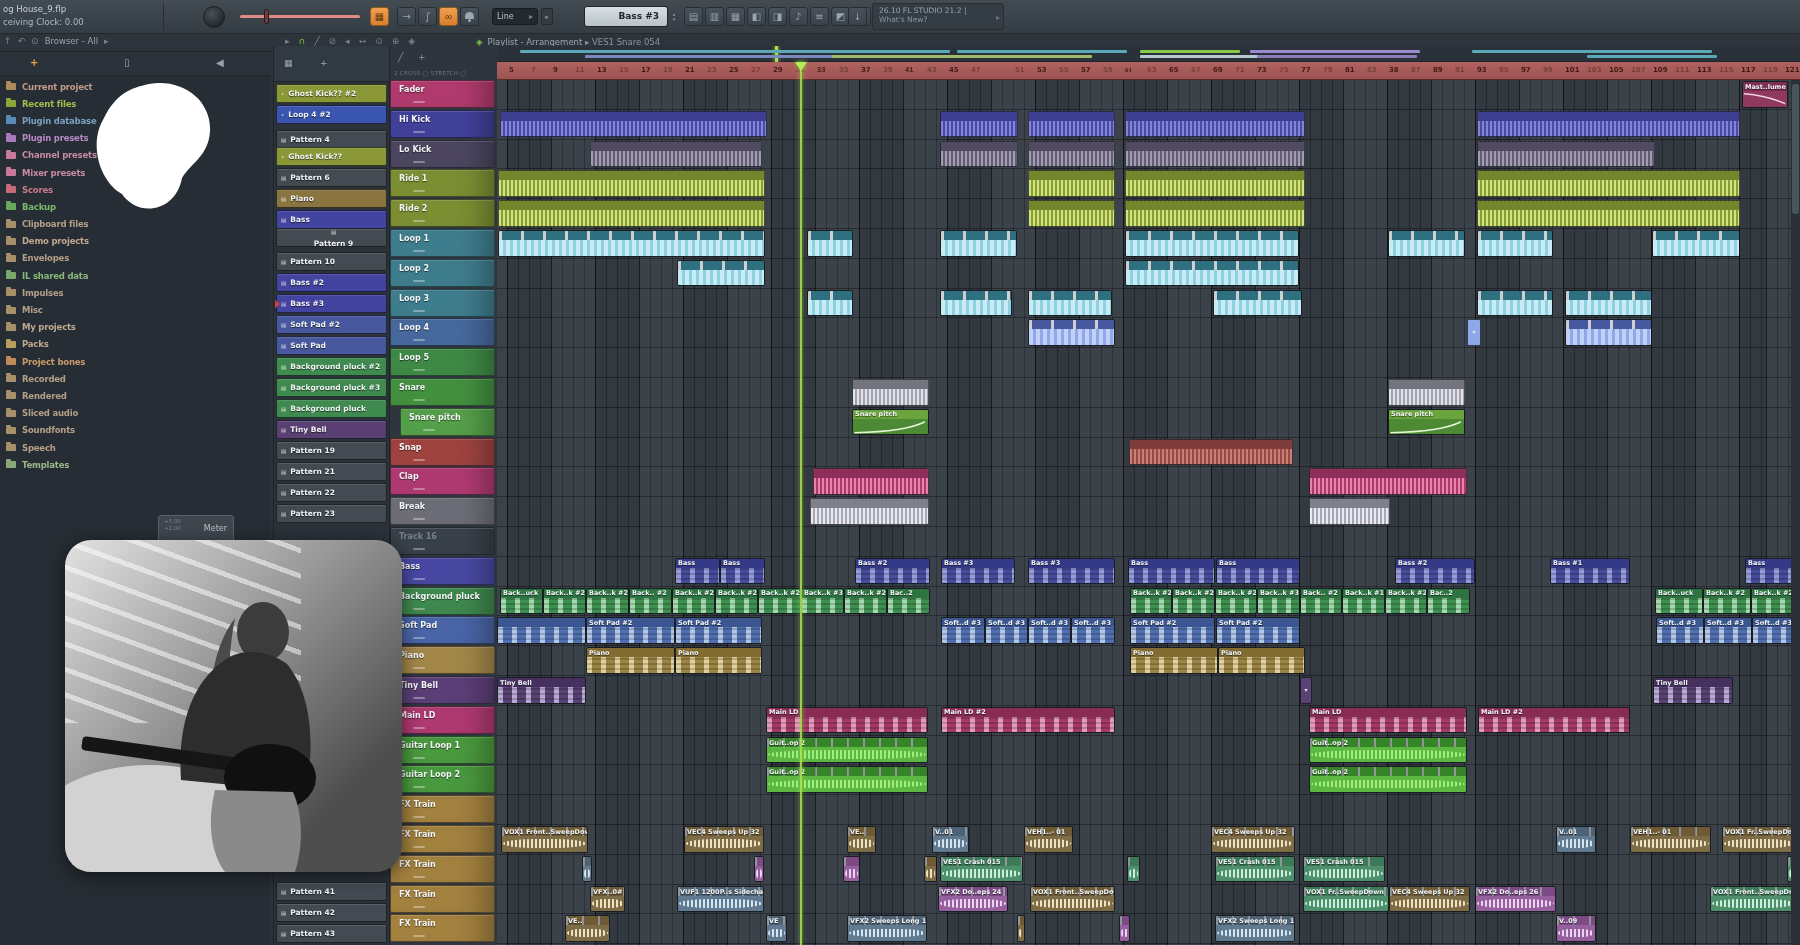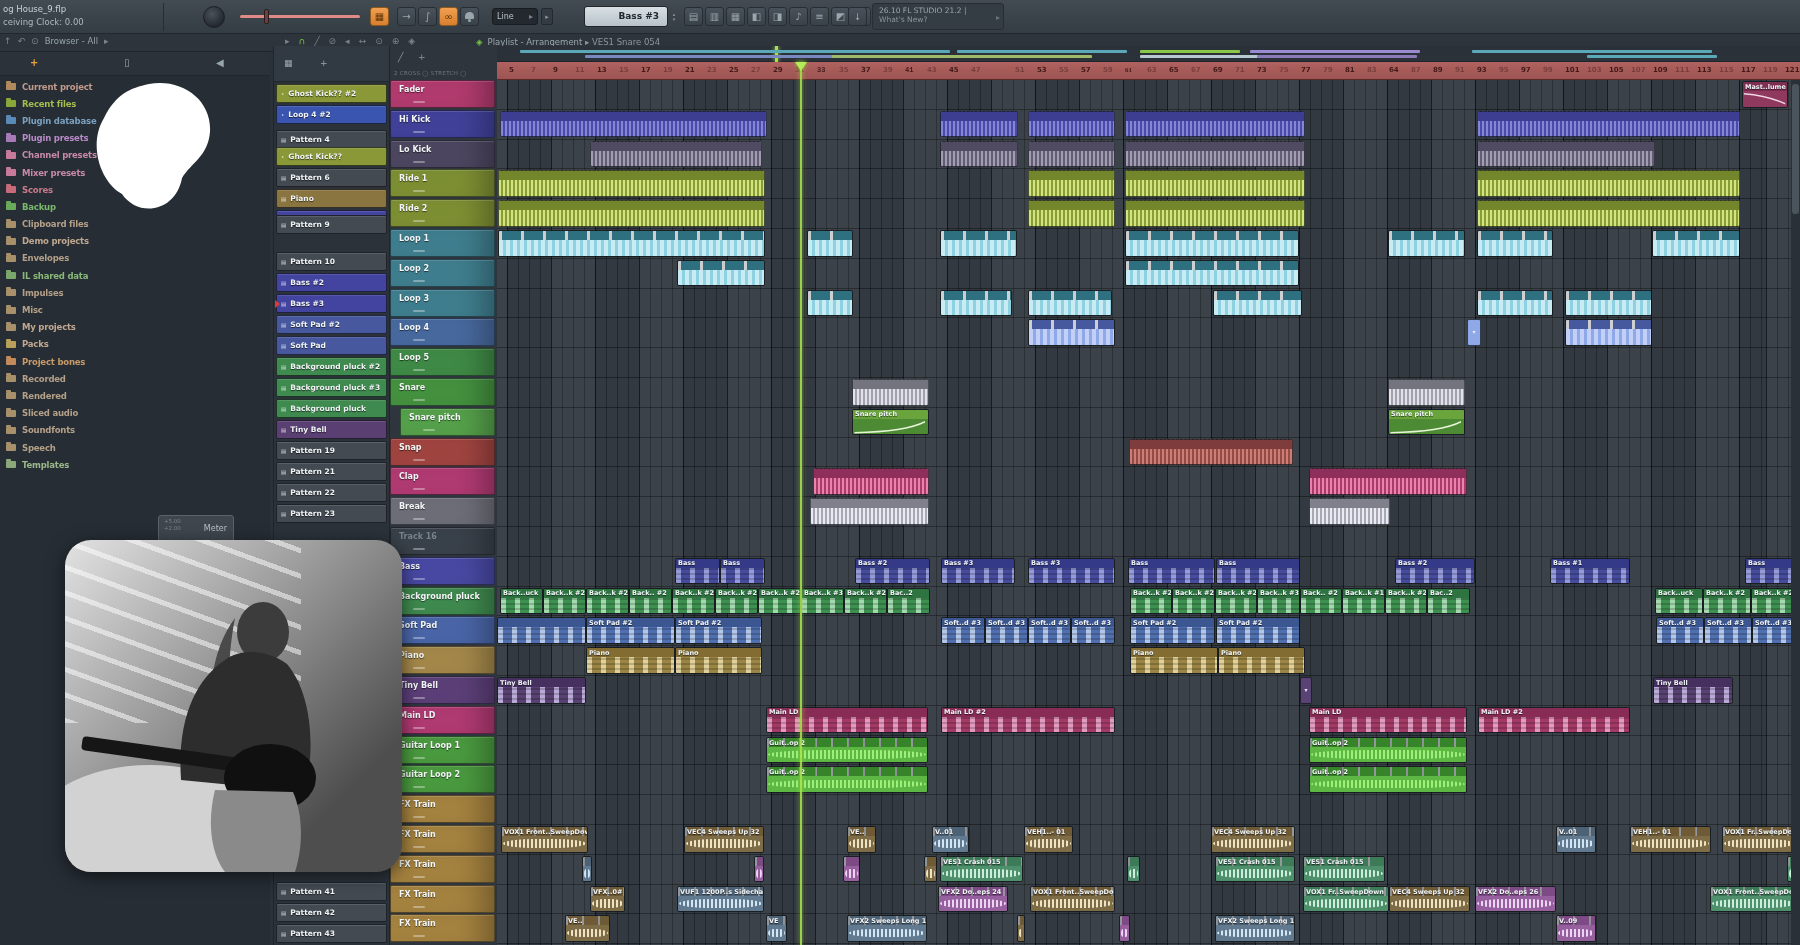--- a/index.html
+++ b/index.html
@@ -322,21 +322,21 @@
           <span class="p-lab">Pattern 6</span>
         </div>
         <div class="p-item" style="top: 143px; background: linear-gradient(rgb(138, 116, 64), rgb(138, 116, 64));">
           <span class="p-pre">▤</span>
           <span class="p-lab">Piano</span>
         </div>
         <div class="p-item" style="top: 164px; background: linear-gradient(rgb(67, 67, 160), rgb(67, 67, 160));">
           <span class="p-pre">▤</span>
           <span class="p-lab">Bass</span>
         </div>
-        <div class="p-item" style="top: 169px; background: linear-gradient(rgb(67, 74, 82), rgb(67, 74, 82));">
+        <div class="p-item" style="top: 182px; background: linear-gradient(rgb(67, 74, 82), rgb(67, 74, 82)); flex-direction: column;">
           <span class="p-pre">▤</span>
           <span class="p-lab">Pattern 9</span>
         </div>
         <div class="p-item" style="top: 206px; background: linear-gradient(rgb(67, 74, 82), rgb(67, 74, 82));">
           <span class="p-pre">▤</span>
           <span class="p-lab">Pattern 10</span>
         </div>
         <div class="p-item" style="top: 227px; background: linear-gradient(rgb(67, 67, 160), rgb(67, 67, 160));">
           <span class="p-pre">▤</span>
           <span class="p-lab">Bass #2</span>
@@ -575,21 +575,21 @@
         <span class="rl-num" style="left: 672px;">65</span>
         <span class="rl-num dim" style="left: 694px;">67</span>
         <span class="rl-num" style="left: 716px;">69</span>
         <span class="rl-num dim" style="left: 738px;">71</span>
         <span class="rl-num" style="left: 760px;">73</span>
         <span class="rl-num dim" style="left: 782px;">75</span>
         <span class="rl-num" style="left: 804px;">77</span>
         <span class="rl-num dim" style="left: 826px;">79</span>
         <span class="rl-num" style="left: 848px; text-align: right;">81</span>
         <span class="rl-num dim" style="left: 870px;">83</span>
-        <span class="rl-num" style="left: 892px;">64</span>
+        <span class="rl-num" style="left: 892px;">38</span>
         <span class="rl-num dim" style="left: 914px;">87</span>
         <span class="rl-num" style="left: 936px;">89</span>
         <span class="rl-num dim" style="left: 958px;">91</span>
         <span class="rl-num" style="left: 980px;">93</span>
         <span class="rl-num dim" style="left: 1002px;">95</span>
         <span class="rl-num" style="left: 1024px;">97</span>
         <span class="rl-num dim" style="left: 1046px;">99</span>
         <span class="rl-num" style="left: 1068px;">101</span>
         <span class="rl-num dim" style="left: 1090px;">103</span>
         <span class="rl-num" style="left: 1112px;">105</span>

